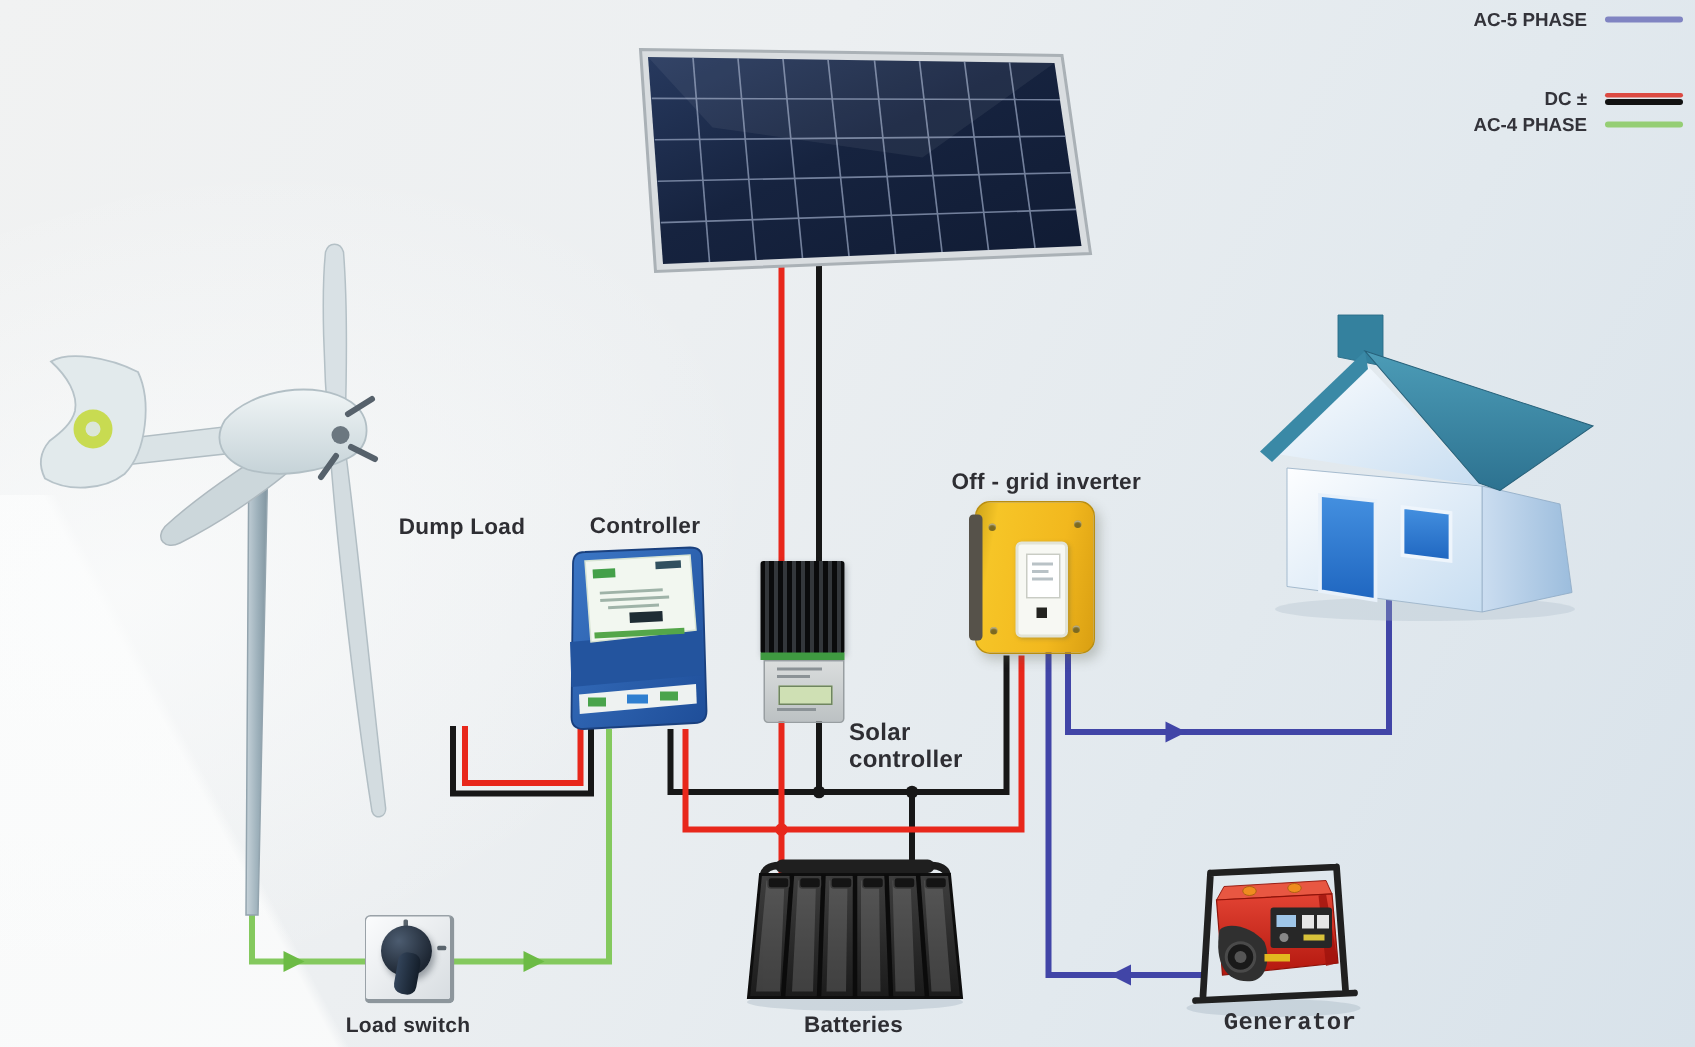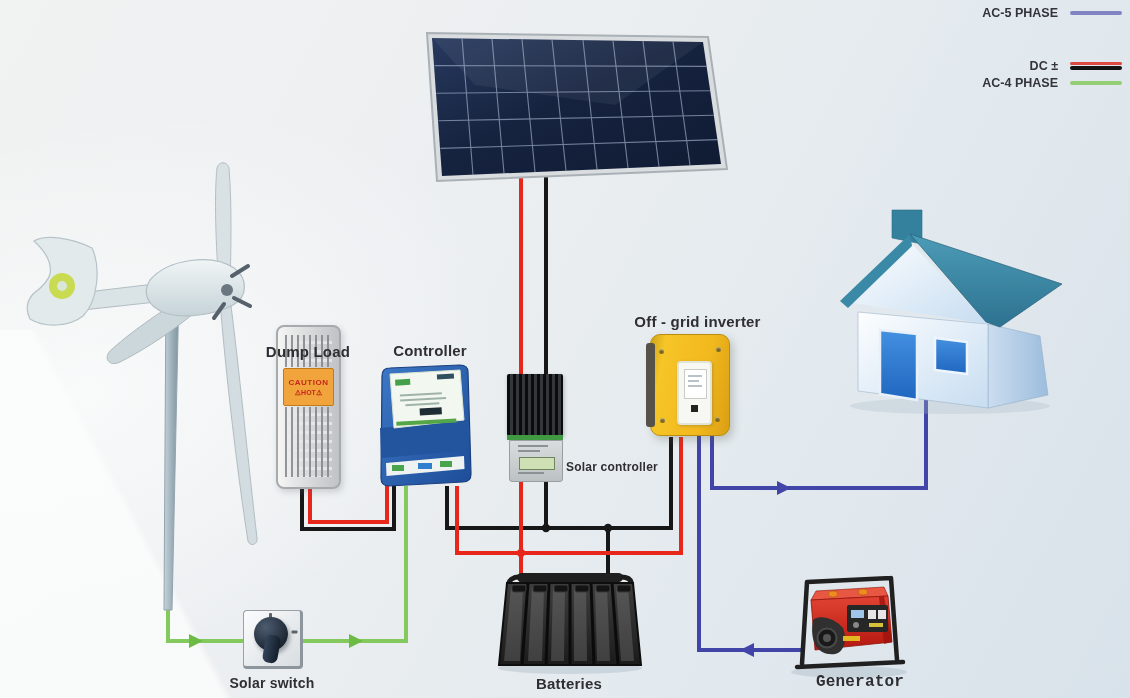--- a/index.html
+++ b/index.html
@@ -159,28 +159,20 @@
           <line x1="258" y1="16.6" x2="275" y2="140.3"></line>
         <line x1="19.5" y1="40.6" x2="291.6" y2="41.4"></line>
           <line x1="21.5" y1="68.2" x2="295.2" y2="65.8"></line>
         <line x1="23.5" y1="95.8" x2="298.8" y2="90.2"></line>
           <line x1="25.5" y1="123.4" x2="302.4" y2="114.6"></line>
       </g>
       <polygon points="17,13 288,17 200,80 60,60" fill="#ffffff" opacity=".06"></polygon>
     </svg>
   </div>
 
-  <div class="comp dump">
-    <div class="fins top"></div>
-    <div class="caution">
-      <div class="l1">CAUTION</div>
-      <div class="l2">⚠HOT⚠</div>
-    </div>
-    <div class="fins bot"></div>
-  </div>
 
   <div class="comp" style="left:372px;top:362px;width:102px;height:126px;">
     <svg width="102" height="126" viewBox="0 0 102 126">
       <defs>
         <linearGradient id="ctl" x1="0" y1="0" x2="1" y2="1">
           <stop offset="0" stop-color="#3c77c6"></stop>
             <stop offset="1" stop-color="#1e4d98"></stop>
         </linearGradient>
       </defs>
       <path d="M10,14 Q10,6 18,6 L88,3 Q96,3 96,10 L99,112 Q99,120 91,120 L17,124 Q9,124 9,116 Z" fill="url(#ctl)" stroke="#1a407e" stroke-width="1.2"></path>
@@ -328,25 +320,25 @@
 
   <div class="comp brake">
     <div class="tick" style="left:25px;top:2px;"></div>
     <div class="tick" style="right:4px;top:18px;transform:rotate(90deg);"></div>
     <div class="knob"></div>
     <div class="handle"></div>
   </div>
 
   <div class="lbl" style="left:262px;top:301px;width:92px;font-size:15px;margin-top:42px;">Dump Load</div>
   <div class="lbl" style="left:384px;top:342px;width:92px;font-size:15px;">Controller</div>
-  <div class="lbl" style="left:566px;top:460px;width:95px;font-size:12px;text-align:left;">Solar controller</div>
+  <div class="lbl" style="left:566px;top:480px;width:95px;font-size:16px;text-align:left;">Solar controller</div>
   <div class="lbl" style="left:630px;top:313px;width:135px;font-size:15px;">Off - grid inverter</div>
   <div class="lbl" style="left:523px;top:675px;width:92px;font-size:15px;">Batteries</div>
   <div class="lbl" style="left:808px;top:673px;width:104px;font-size:16px;font-family:Liberation Mono, monospace;">Generator</div>
-  <div class="lbl" style="left:220px;top:675px;width:104px;font-size:14px;">Solar switch</div>
+  <div class="lbl" style="left:220px;top:675px;width:104px;font-size:14px;">Load switch</div>
 
   <div class="legend-row" style="top:6px;">
     <span class="legend-label">AC-5 PHASE</span>
     <span class="legend-line line-ac1"></span>
   </div>
   <div class="legend-row" style="top:59px;">
     <span class="legend-label">DC ±</span>
     <span class="legend-line line-dc">
       <span class="pos"></span>
       <span class="neg"></span>

